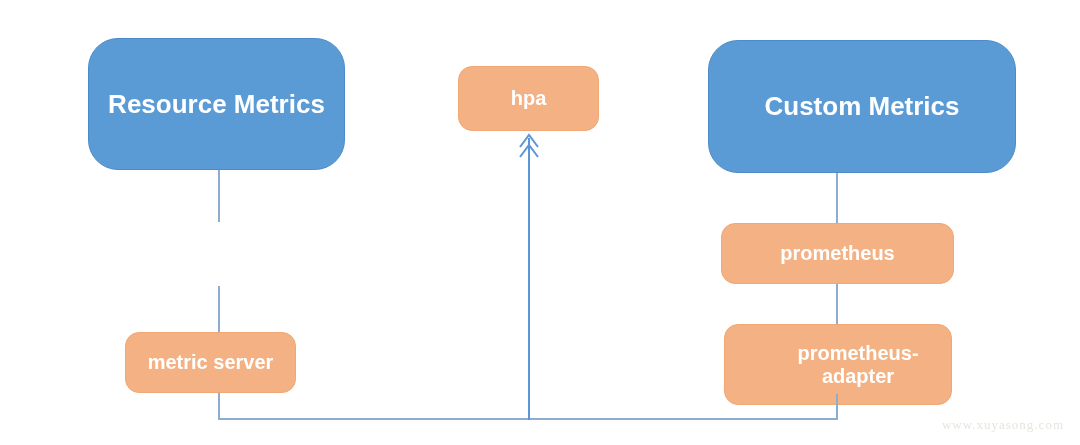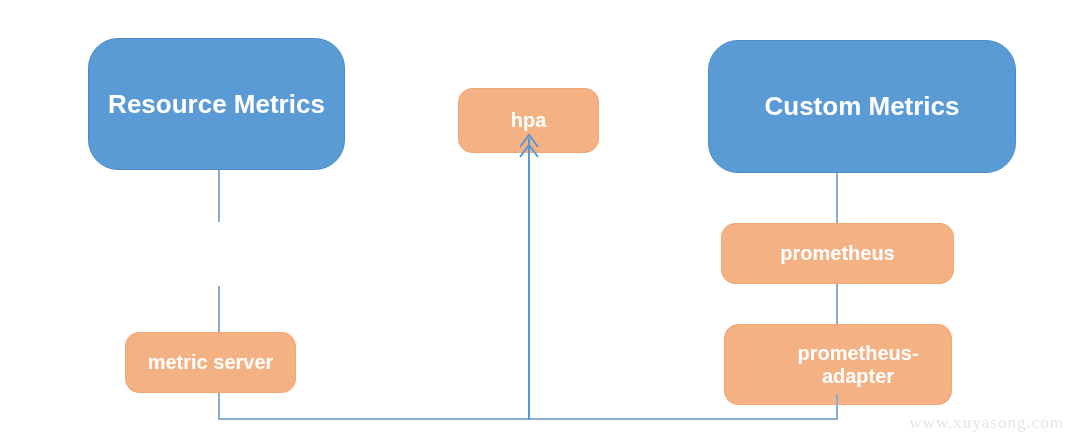--- a/index.html
+++ b/index.html
@@ -44,21 +44,21 @@
   .node-orange {
     background: var(--node-secondary);
     border: 1px solid var(--node-secondary-border);
     border-radius: 14px;
     font-size: 20px;
     font-weight: 600;
   }
   
   #node-resource-metrics   { left: 88px;  top: 38px;  width: 257px; height: 132px; }
   #node-custom-metrics     { left: 708px; top: 40px;  width: 308px; height: 133px; }
-  #node-hpa                { left: 458px; top: 66px;  width: 141px; height: 65px; margin-top: 22px; }
+  #node-hpa                { left: 458px; top: 66px;  width: 141px; height: 65px; }
   #node-kubelet            { left: 148px; top: 222px; width: 141px; height: 64px; }
   #node-metric-server      { left: 125px; top: 332px; width: 171px; height: 61px; }
   #node-prometheus         { left: 721px; top: 223px; width: 233px; height: 61px; }
   #node-prometheus-adapter { left: 724px; top: 324px; width: 228px; height: 81px; padding-left: 40px; }
 
   .connector {
     position: absolute;
     background: var(--connector);
   }
   .connector.v { width: 2px; }
@@ -76,21 +76,21 @@
     position: absolute;
     left: 516px; top: 130px;
     width: 26px; height: 290px;
     color: var(--arrow);
   }
 
   .watermark {
     position: absolute;
     right: 16px; bottom: 12px;
     font-family: "Liberation Serif", serif;
-    font-size: 17px;
+    font-size: 13px;
     letter-spacing: 1px;
     color: var(--watermark);
   }
 </style>
 </head>
 <body>
 
 <div class="canvas">
 
   <div class="node node-blue" id="node-resource-metrics">

